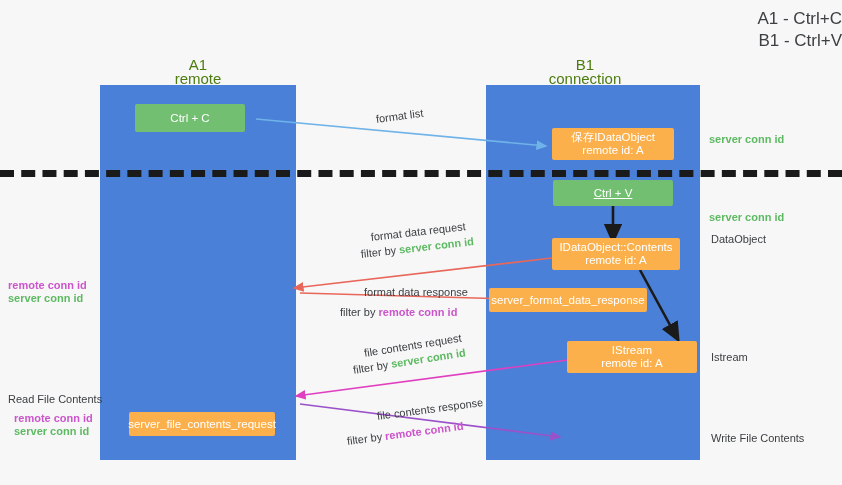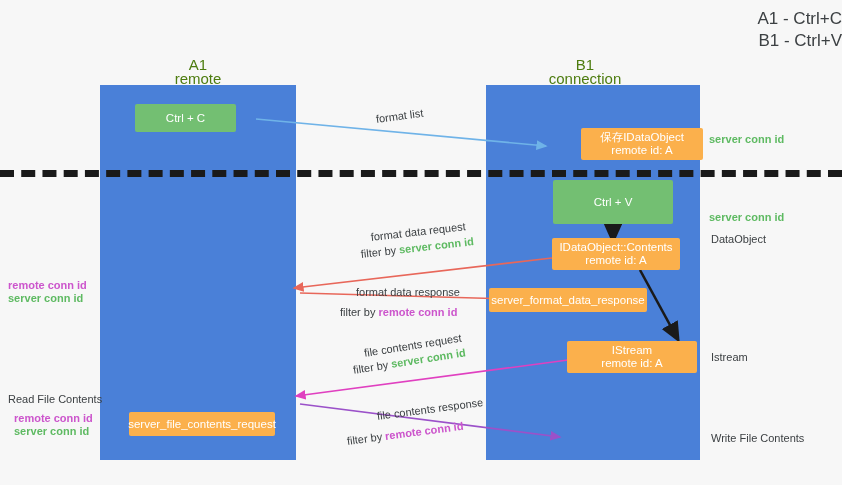--- a/index.html
+++ b/index.html
@@ -104,30 +104,30 @@
 
     <path d="M640,270 L676,336" stroke="#1a1a1a" stroke-width="2.6" fill="none" marker-end="url(#ahBlack)"></path>
 
     <path d="M568,360 L296,396" stroke="#e040c0" stroke-width="1.6" fill="none" marker-end="url(#ahPink)"></path>
 
     <path d="M300,404 L560,437" stroke="#9b51c9" stroke-width="1.6" fill="none" marker-end="url(#ahPurple)"></path>
   </svg>
 
   <div class="dashline"></div>
 
-  <div class="box green" style="left:135px;top:104px;width:101px;height:28px;">
+  <div class="box green" style="left:135px;top:104px;width:110px;height:28px;">
     <span>Ctrl + C</span>
   </div>
 
-  <div class="box orange" style="left:552px;top:128px;width:122px;height:32px;margin-left:29px;">
+  <div class="box orange" style="left:552px;top:128px;width:122px;height:32px;">
     <span>保存IDataObject</span>
     <span>remote id: A</span>
   </div>
 
-  <div class="box green" style="left:553px;top:180px;width:120px;height:44px;">
+  <div class="box green" style="left:553px;top:180px;width:120px;height:26px;text-decoration:underline;">
     <span>Ctrl + V</span>
   </div>
 
   <div class="box orange" style="left:552px;top:238px;width:128px;height:32px;">
     <span>IDataObject::Contents</span>
     <span>remote id: A</span>
   </div>
 
   <div class="box orange" style="left:567px;top:341px;width:130px;height:32px;">
     <span>IStream</span>
@@ -148,21 +148,21 @@
     <span>format list</span>
   </div>
 
   <div class="lbl mixed rot-a" style="left:370px;top:230px;">
     <span>format data request</span>
   </div>
   <div class="lbl mixed rot-a" style="left:360px;top:247px;">
     <span>filter by </span><span class="g">server conn id</span>
   </div>
 
-  <div class="lbl mixed" style="left:356px;top:285px;">
+  <div class="lbl mixed" style="left:364px;top:285px;">
     <span>format data response</span>
   </div>
   <div class="lbl mixed" style="left:340px;top:305px;">
     <span>filter by </span><span class="p">remote conn id</span>
   </div>
 
   <div class="lbl mixed rot-b" style="left:363px;top:346px;">
     <span>file contents request</span>
   </div>
   <div class="lbl mixed rot-b" style="left:352px;top:363px;">

